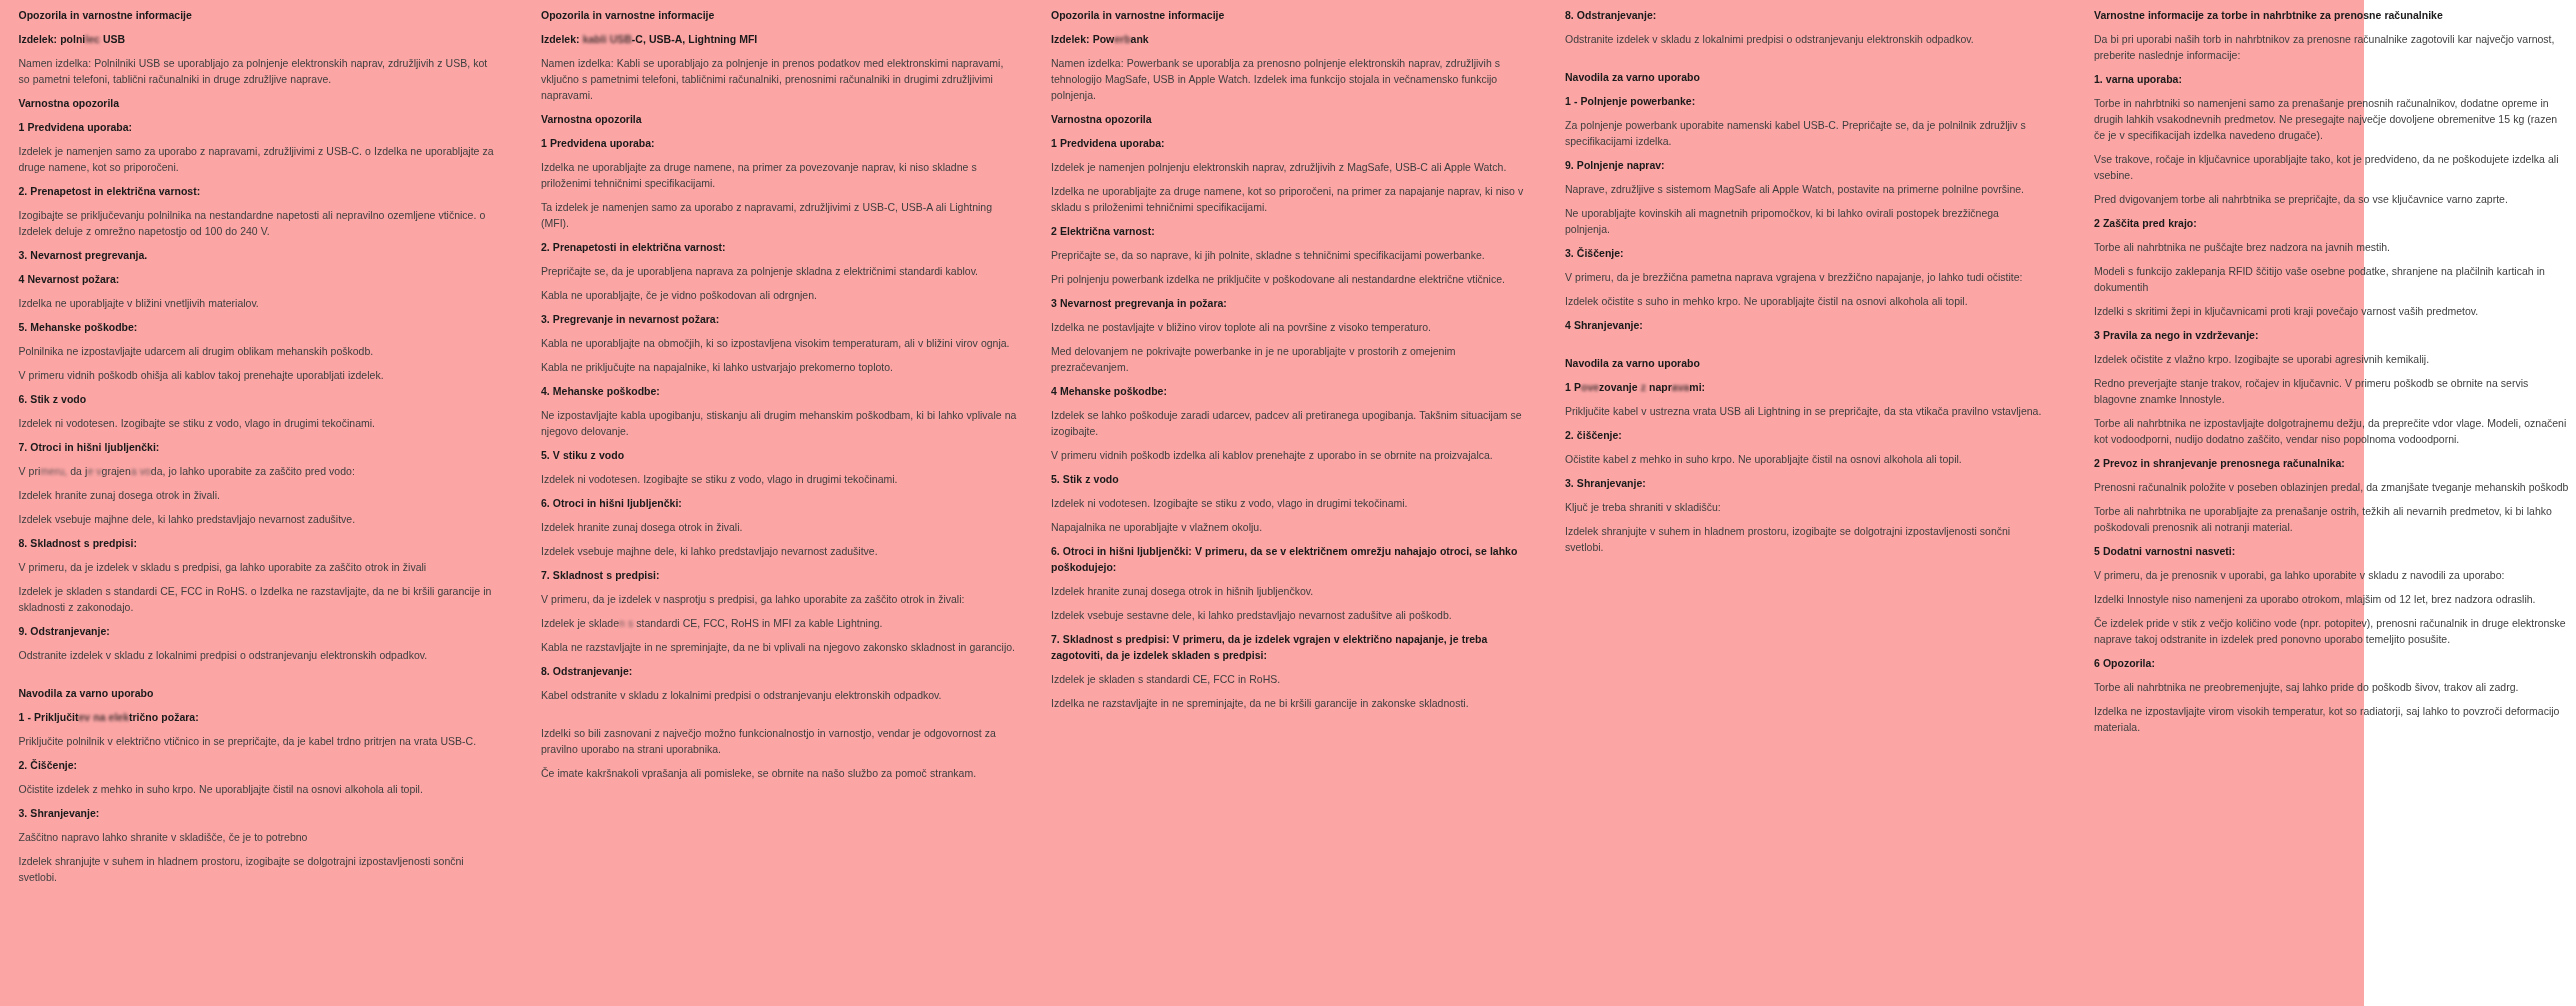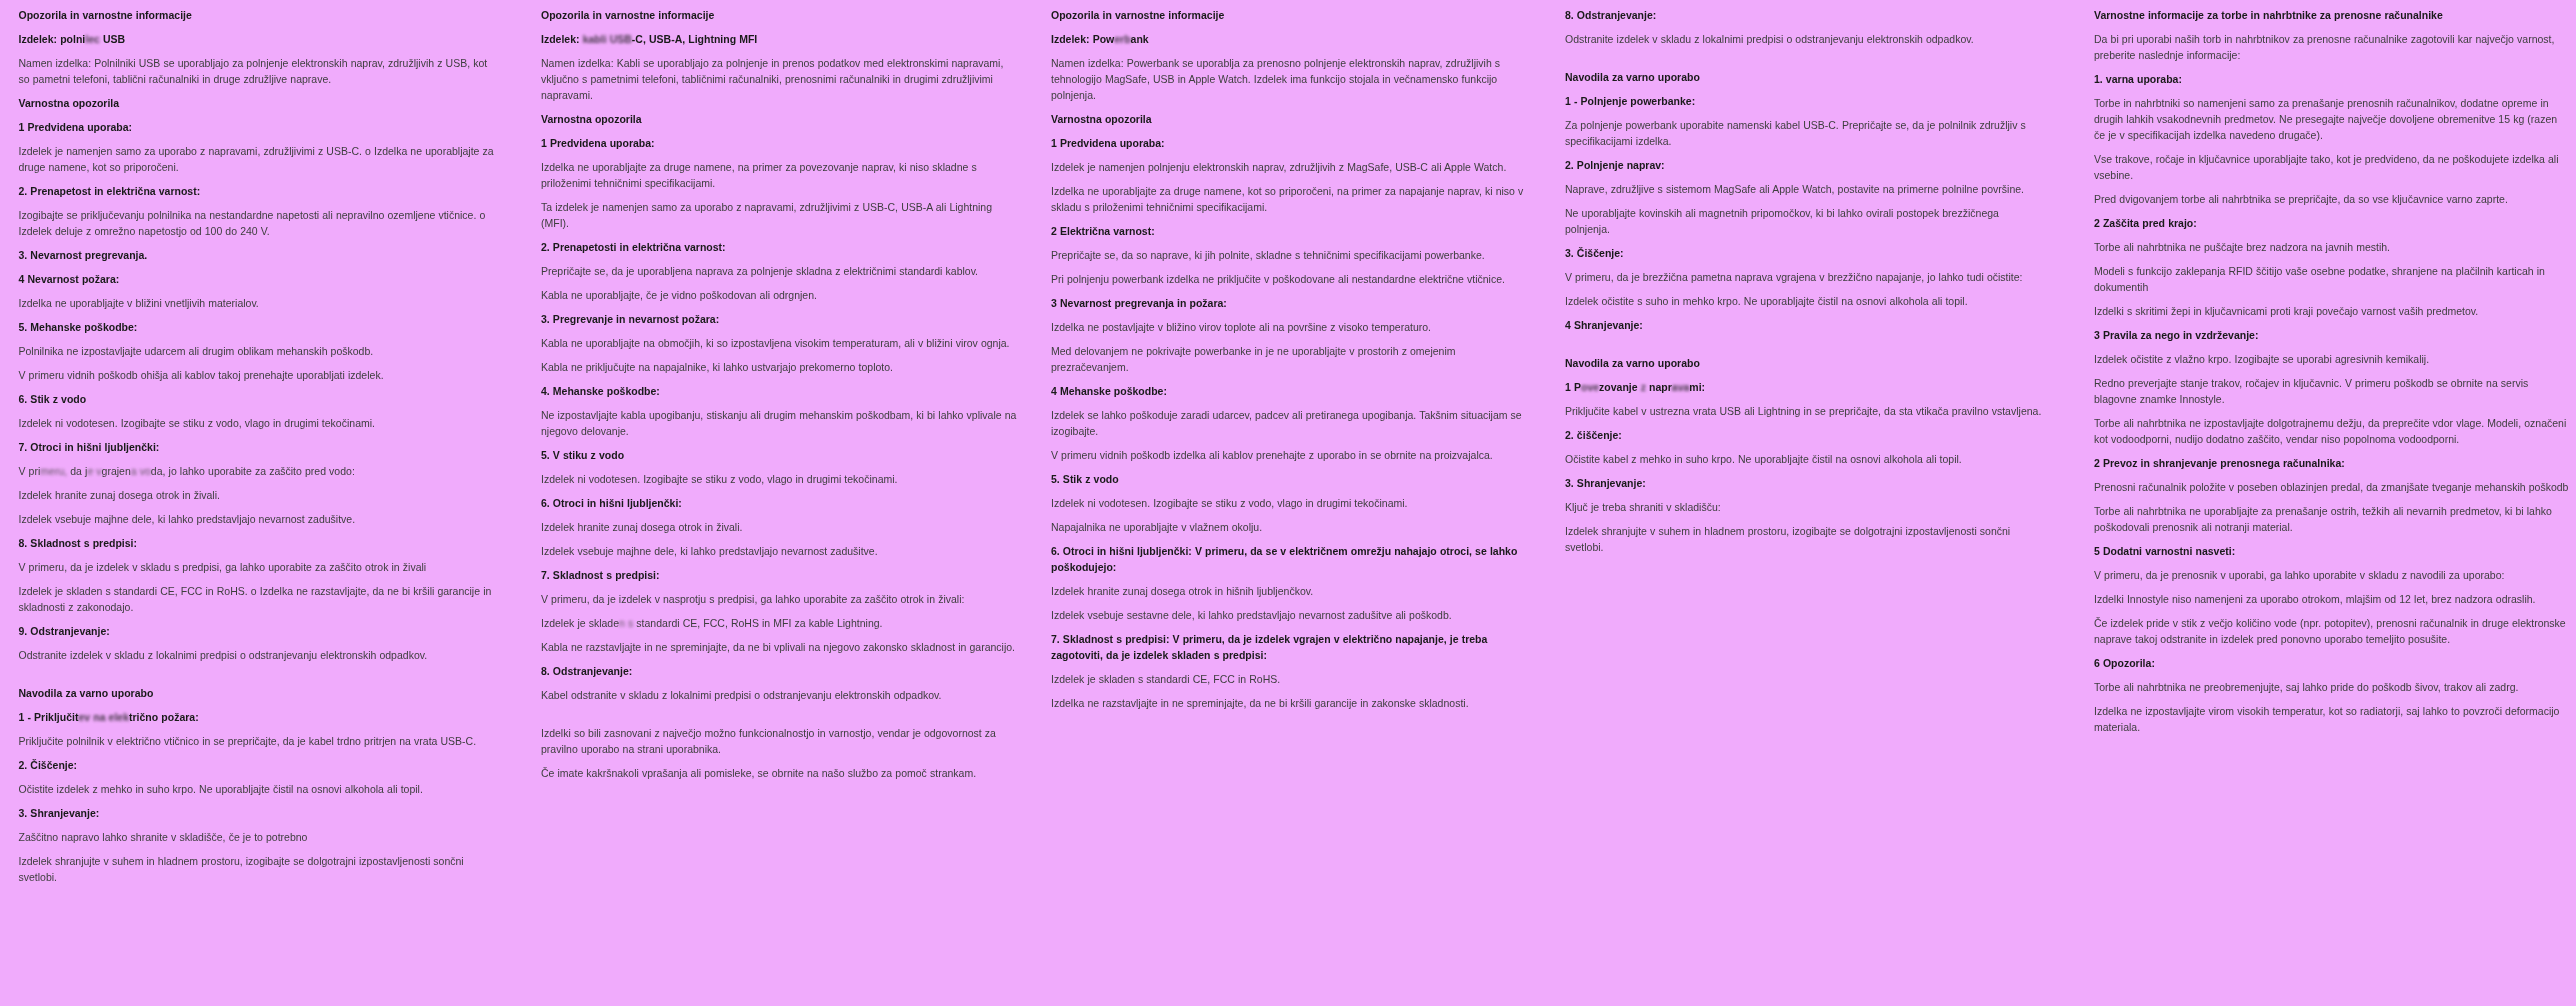--- a/index.html
+++ b/index.html
@@ -6,23 +6,23 @@
     margin: 0;
     padding: 0;
     background: #ffffff;
     width: 2576px;
     height: 1006px;
     overflow: hidden;
     font-family: "Liberation Sans", "DejaVu Sans", sans-serif;
   }
   .page {
     position: relative;
-    width: 2576px;
+    width: 2364px;
     height: 1006px;
-    background: #f0abfc;
+    background: #fca5a5;
   }
   .col {
     position: absolute;
     top: 7.2px;
   }
   .blk {
     margin: 0 0 8px 0;
     font-size: 10.5px;
     line-height: 16px;
     word-spacing: 0.2px;
@@ -136,21 +136,21 @@
       <div class="blk h">7. Skladnost s predpisi: V primeru, da je izdelek vgrajen v električno napajanje, je treba zagotoviti, da je izdelek skladen s predpisi:</div>
       <div class="blk p">Izdelek je skladen s standardi CE, FCC in RoHS.</div>
       <div class="blk p">Izdelka ne razstavljajte in ne spreminjajte, da ne bi kršili garancije in zakonske skladnosti.</div>
     </div>
   <div class="col" style="left: 1565px; width: 477px;">
       <div class="blk h">8. Odstranjevanje:</div>
       <div class="blk p">Odstranite izdelek v skladu z lokalnimi predpisi o odstranjevanju elektronskih odpadkov.</div>
       <div class="blk h gap">Navodila za varno uporabo</div>
       <div class="blk h">1 - Polnjenje powerbanke:</div>
       <div class="blk p">Za polnjenje powerbank uporabite namenski kabel USB-C. Prepričajte se, da je polnilnik združljiv s specifikacijami izdelka.</div>
-      <div class="blk h">2. Polnjenje naprav:</div>
+      <div class="blk h">9. Polnjenje naprav:</div>
       <div class="blk p">Naprave, združljive s sistemom MagSafe ali Apple Watch, postavite na primerne polnilne površine.</div>
       <div class="blk p">Ne uporabljajte kovinskih ali magnetnih pripomočkov, ki bi lahko ovirali postopek brezžičnega polnjenja.</div>
       <div class="blk h">3. Čiščenje:</div>
       <div class="blk p">V primeru, da je brezžična pametna naprava vgrajena v brezžično napajanje, jo lahko tudi očistite:</div>
       <div class="blk p">Izdelek očistite s suho in mehko krpo. Ne uporabljajte čistil na osnovi alkohola ali topil.</div>
       <div class="blk h">4 Shranjevanje:</div>
       <div class="blk h gap">Navodila za varno uporabo</div>
       <div class="blk h"><span>1 P</span><span class="blurred-text">ove</span><span>zovanje </span><span class="blurred-text">z</span><span> napr</span><span class="blurred-text">ava</span><span>mi:</span></div>
       <div class="blk p">Priključite kabel v ustrezna vrata USB ali Lightning in se prepričajte, da sta vtikača pravilno vstavljena.</div>
       <div class="blk h">2. čiščenje:</div>

